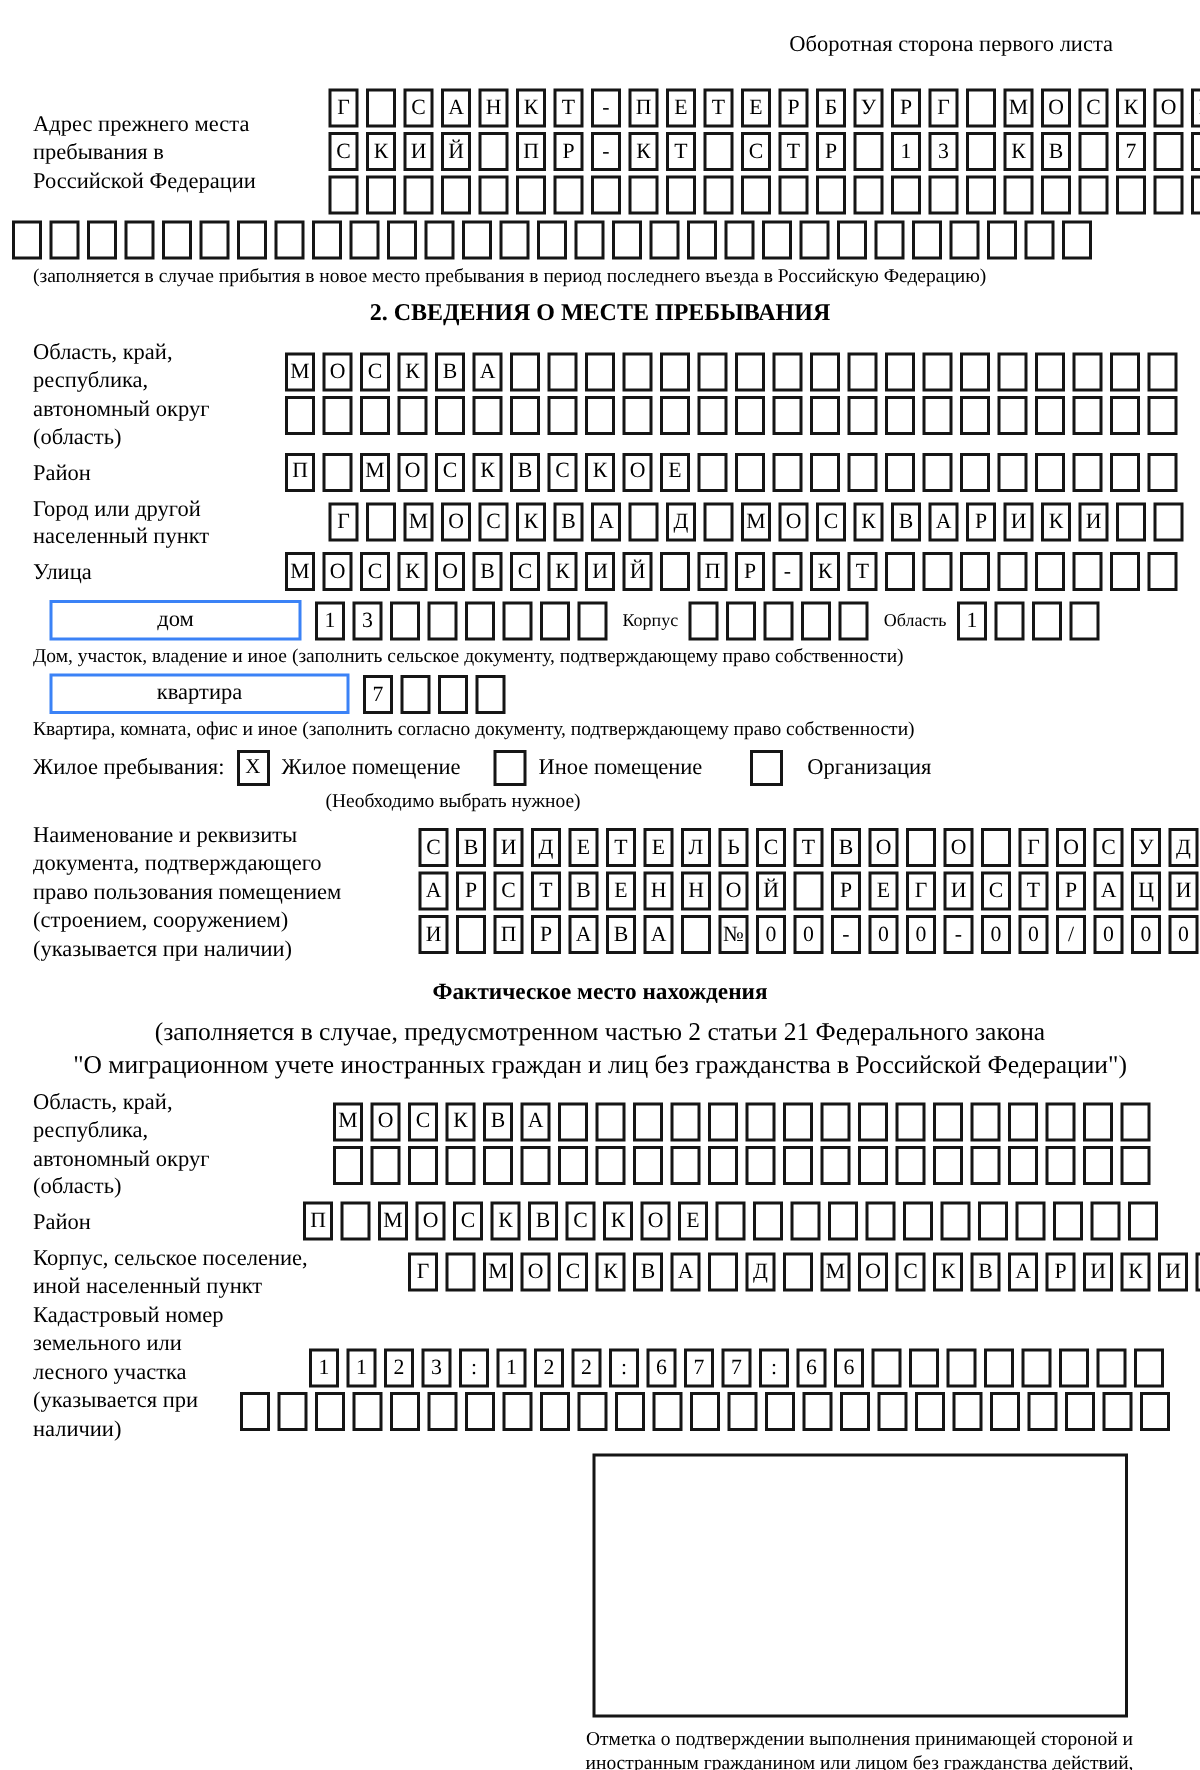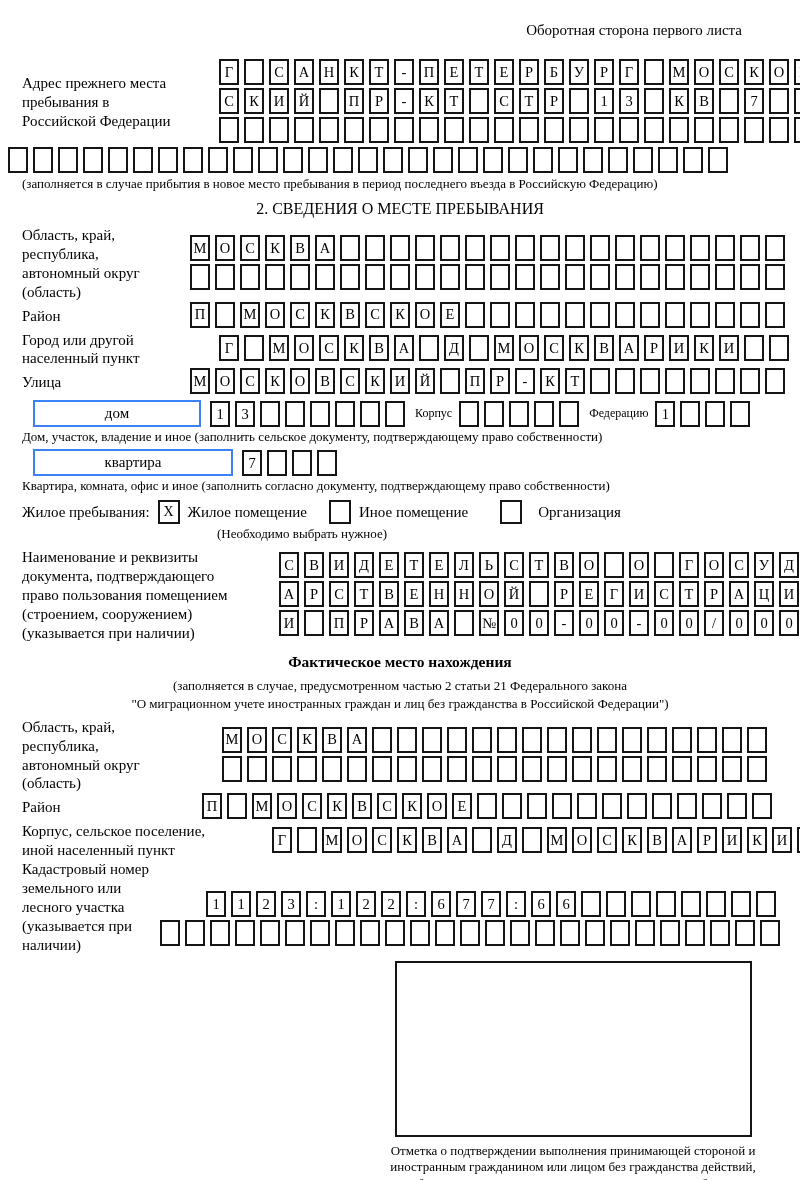--- a/index.html
+++ b/index.html
@@ -7,40 +7,40 @@
   .page{padding:10px 22px 0 22px;box-sizing:border-box;width:800px;}
   .hdr{ text-align:right; font-size:15px; margin:12px 36px 20px 0;}
 
   .flexrow{display:flex;align-items:center;gap:42px;}
   .lbl{font-size:15px;line-height:1.26;}
   .cellcol{display:flex;flex-direction:column;}
   .cellrow{display:flex;gap:5px;margin-bottom:3px;}
   .cell{box-sizing:border-box;flex:0 0 20px;width:20px;height:26px;border:2px solid #151515;
         display:flex;align-items:center;justify-content:center;font-size:14.5px;line-height:1;}
   .note{font-size:13px;text-align:left;margin:1px 0 4px 0;}
-  .sec-title{text-align:center;font-weight:normal;font-size:16px;margin:8px 0 8px 0;}
+  .sec-title{text-align:center;font-weight:bold;font-size:16px;margin:8px 0 8px 0;}
 
   .w155{flex:0 0 155px;} .w126{flex:0 0 126px;} .w215{flex:0 0 215px;}
   .w158{flex:0 0 158px;} .w138{flex:0 0 138px;} .w208{flex:0 0 208px;} .w142{flex:0 0 142px;}
   .overflow-row{margin-left:-14px;margin-top:1px;}
 
   .inline-row{display:flex;align-items:center;margin:3px 0 2px 0;}
   .widebox{box-sizing:border-box;border:2px solid #3b82f6;height:27px;display:flex;
            align-items:center;justify-content:center;font-size:15px;}
   .box-dom{width:168px;margin-left:11px;margin-right:9px;}
   .box-kv{width:200px;margin-left:11px;margin-right:9px;}
   .mid-lbl{font-size:12px;margin:0 7px 0 10px;text-align:center;}
 
   .chk-row{display:flex;align-items:center;margin:6px 0 2px 0;font-size:15px;}
   .checkbox{box-sizing:border-box;width:22px;height:24px;border:2px solid #151515;display:flex;
             align-items:center;justify-content:center;font-size:14px;margin:0 8px;}
   .chk-note{width:560px;text-align:center;font-size:13px;margin:2px 0 6px 0;}
 
   .fact-title{text-align:center;font-weight:bold;font-size:15.5px;margin:10px 0 7px 0;}
-  .fact-note{font-size:13px;text-align:center;margin:0 0 2px 0;}
+  .fact-note{font-size:17px;text-align:center;margin:0 0 2px 0;}
   .cad-row2{margin-left:-46px;}
 
   .stamp-box{box-sizing:border-box;border:2px solid #151515;width:357px;height:176px;
              margin:6px 0 6px 373px;}
   .stamp-caption{width:402px;margin-left:350px;text-align:center;font-size:13px;line-height:1.3;}
 </style>
 </head>
 <body>
 
 <div class="page">
@@ -325,21 +325,21 @@
         <div class="cell"></div>
       </div>
     <div class="mid-lbl">Корпус</div>
     <div class="cellrow" style="margin-bottom:0">
         <div class="cell"></div>
         <div class="cell"></div>
         <div class="cell"></div>
         <div class="cell"></div>
         <div class="cell"></div>
       </div>
-    <div class="mid-lbl">Федерацию</div>
+    <div class="mid-lbl">Область</div>
     <div class="cellrow" style="margin-bottom:0">
         <div class="cell">1</div>
         <div class="cell"></div>
         <div class="cell"></div>
         <div class="cell"></div>
       </div>
   </div>
   <div class="note" style="text-align:left">Дом, участок, владение и иное (заполнить сельское документу, подтверждающему право собственности)</div>
 
   <div class="inline-row">

